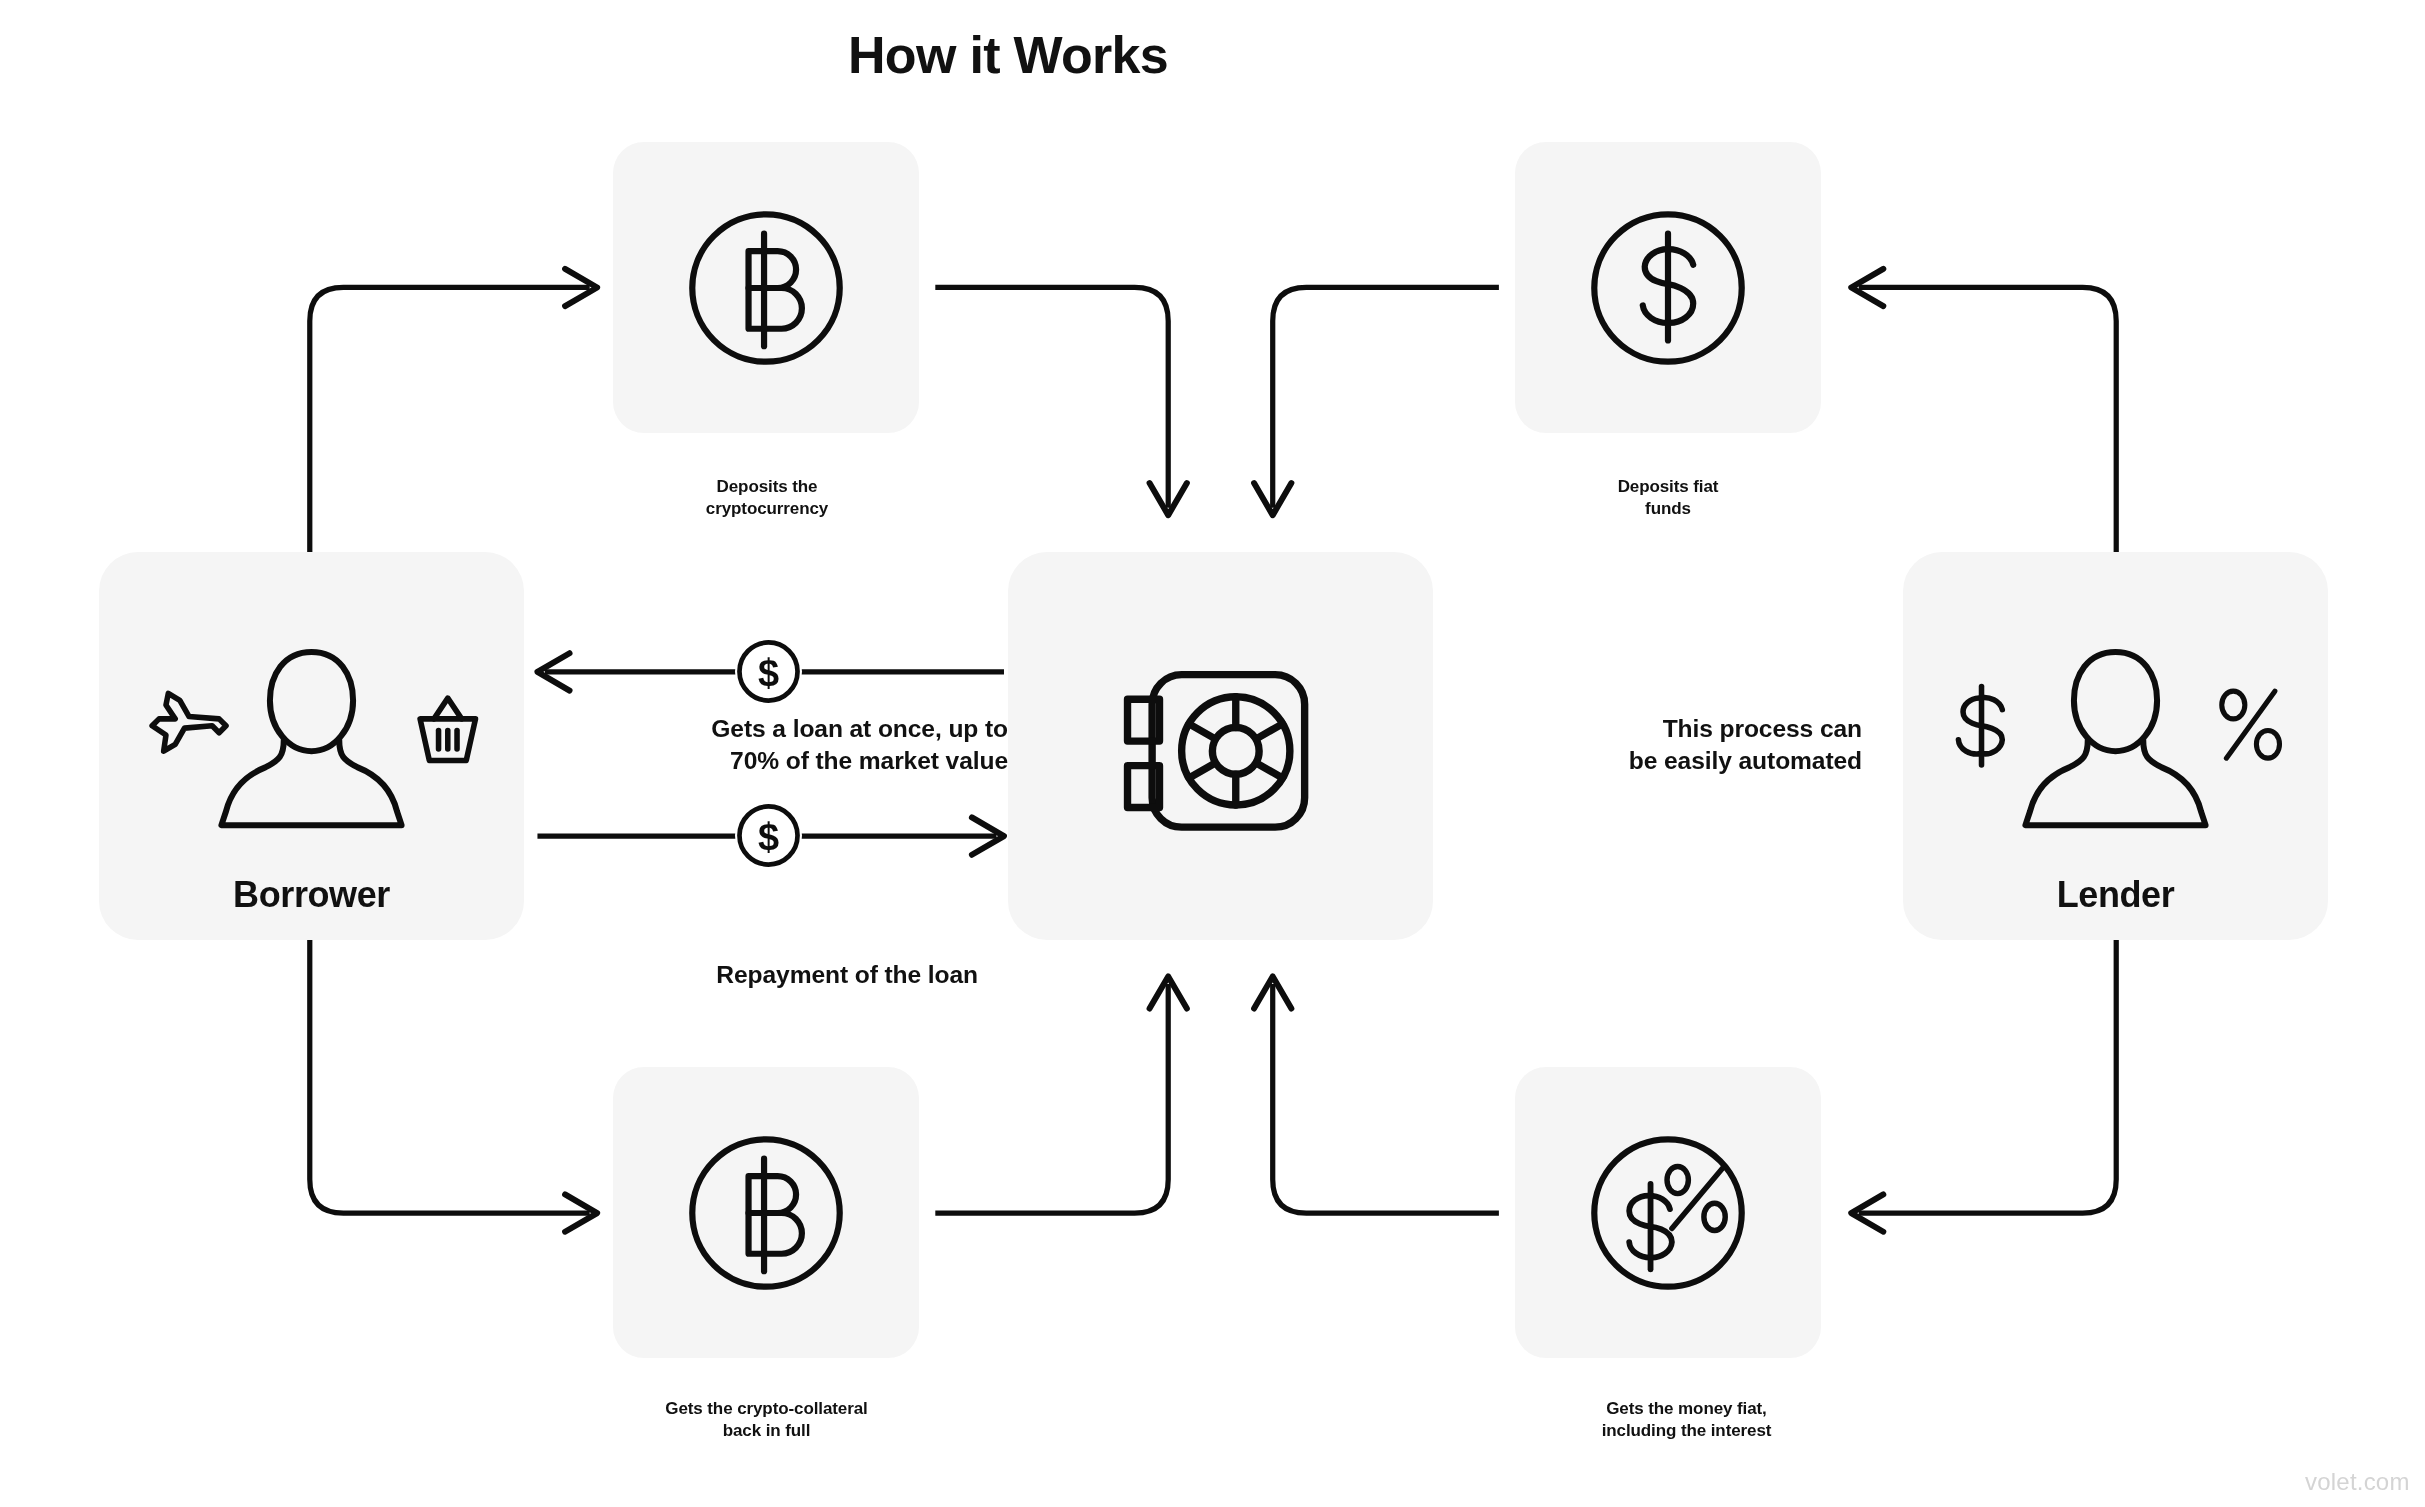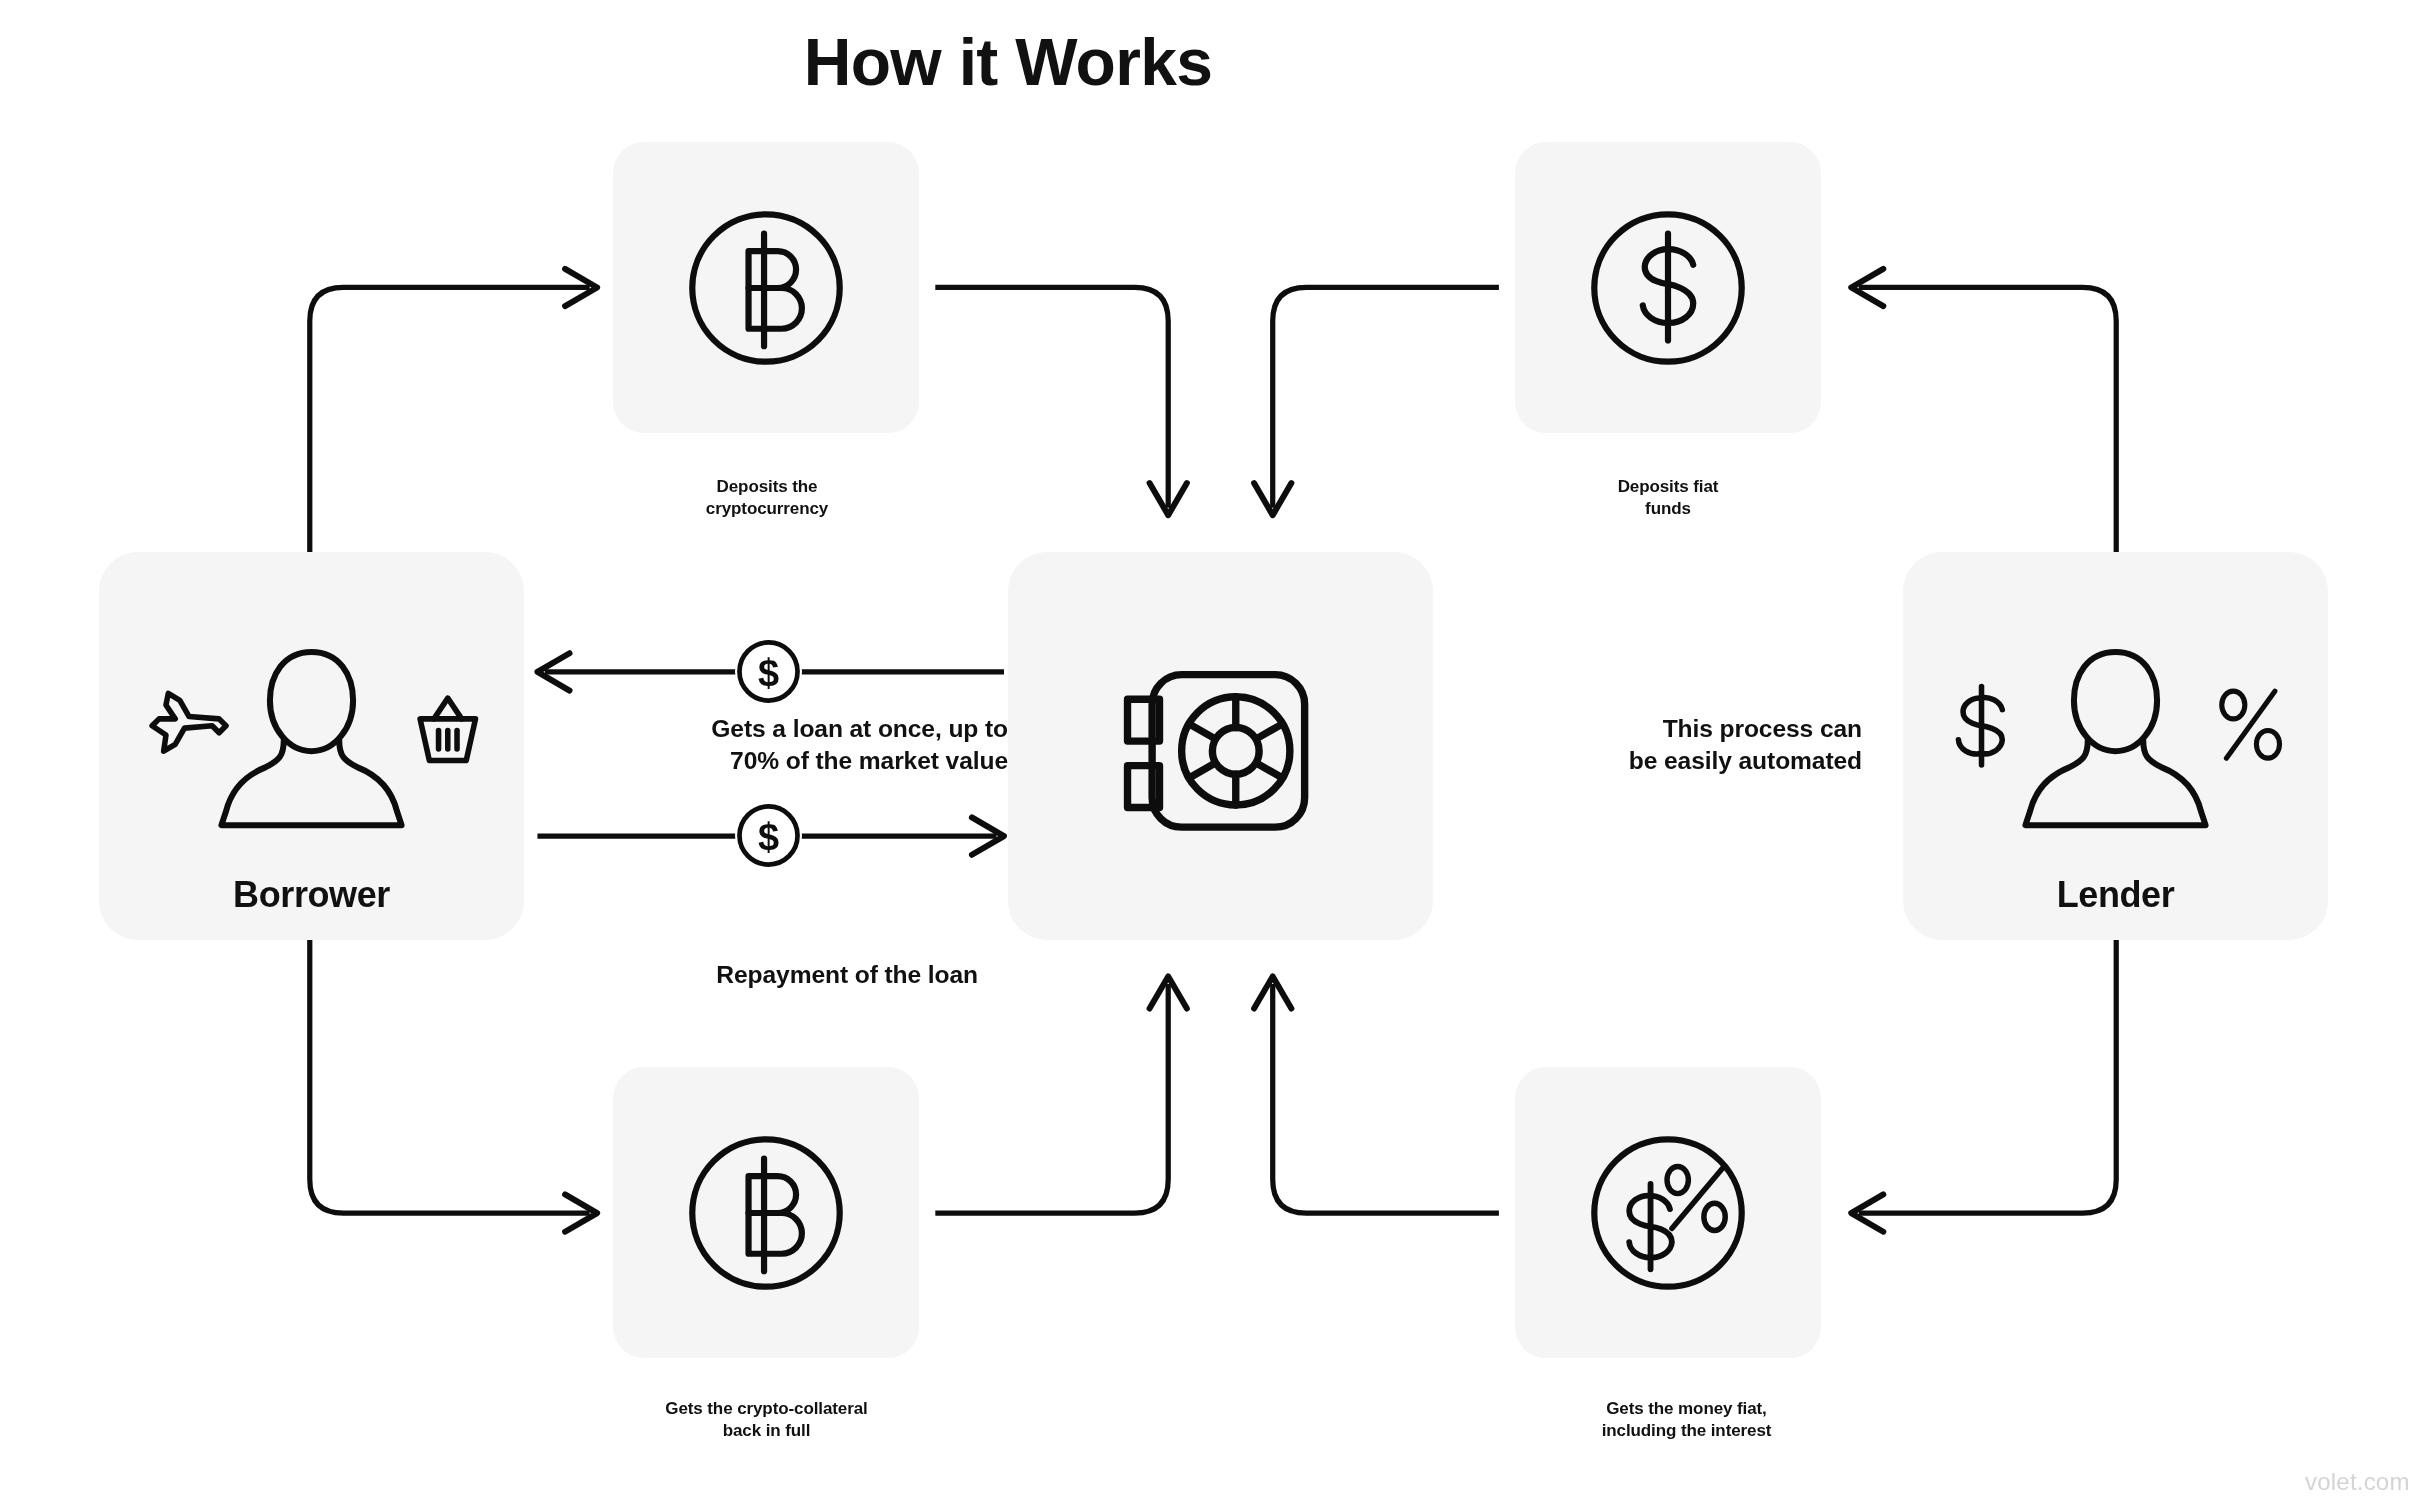--- a/index.html
+++ b/index.html
@@ -24,21 +24,21 @@
   }
 
   .abs { position: absolute; }
 
   
   .page-title {
     position: absolute;
     left: 0; top: 28px;
     width: 2016px;
     text-align: center;
-    font-size: 66px;
+    font-size: 52px;
     font-weight: 700;
     letter-spacing: -0.7px;
     line-height: 1.05;
     color: #111111;
   }
 
   
   .card {
     position: absolute;
     background: #f5f5f5;

